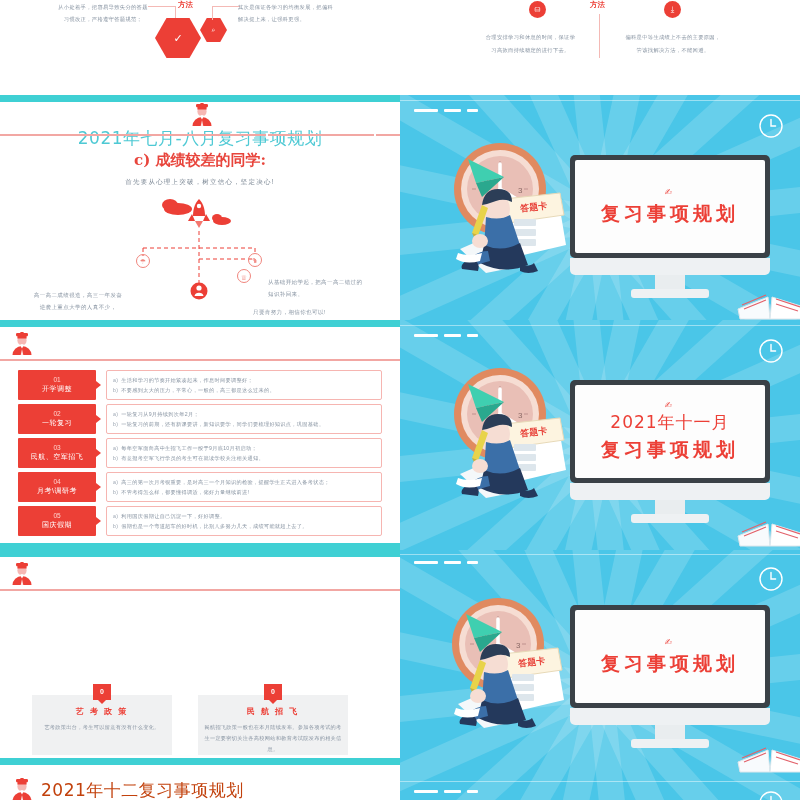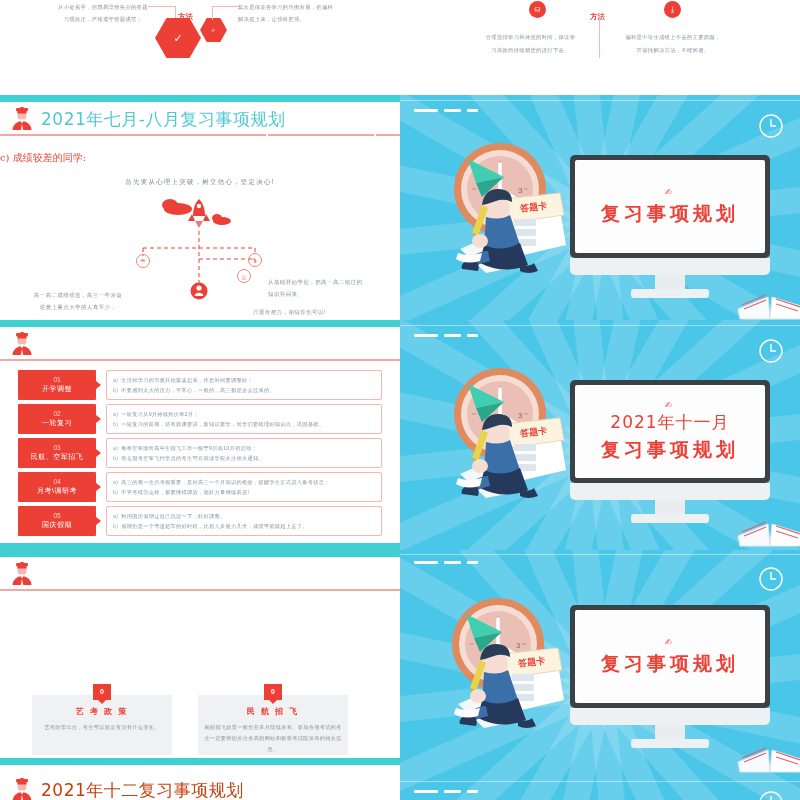--- a/index.html
+++ b/index.html
@@ -25,22 +25,22 @@
   .ws-header .stu-icon { width:26px; height:24px; margin-left:9px; margin-right:6px; flex:0 0 auto; }
   .ws-title {
     color:#4ec9d4; font-size:17px; letter-spacing:0.5px; white-space:nowrap;
     font-family:"DejaVu Sans","Liberation Sans",sans-serif;
   }
   .ws-rule { position:absolute; left:0; right:0; height:2px; background:#f2a7a3; }
   .ws-rule .tick { position:absolute; top:-1px; width:2px; height:4px; background:#fff; }
 
   
   .ja-h2 {
-    position:absolute; width:100%; color:#e8453c;
-    font-size:10px; font-weight:normal; font-family:"DejaVu Serif","Liberation Serif",serif;
+    position:absolute; width:100%; text-align:center; color:#e8453c;
+    font-size:15px; font-weight:bold; font-family:"DejaVu Serif","Liberation Serif",serif;
   }
   .ja-sub {
     position:absolute; width:100%; text-align:center; color:#7b8794;
     font-size:6.5px; letter-spacing:1.2px;
   }
   .ja-note { position:absolute; color:#8894a2; font-size:5.5px; line-height:1.9; letter-spacing:0.4px; }
   .ja-note.r { text-align:left; }
   .ja-note.l { text-align:center; }
 
   
@@ -81,21 +81,21 @@
 
   
   .hex { position:absolute; background:#ec3f36; }
   .hex.big {
     width:46px; height:40px; clip-path:polygon(25% 0,75% 0,100% 50%,75% 100%,25% 100%,0 50%);
   }
   .hex.small {
     width:27px; height:24px; clip-path:polygon(25% 0,75% 0,100% 50%,75% 100%,25% 100%,0 50%);
   }
   .tp-txt { position:absolute; color:#8894a2; font-size:5.3px; line-height:2.2; letter-spacing:0.3px; }
-  .tp-lbl { position:absolute; color:#ec3f36; font-size:7.5px; font-weight:bold;margin-top:12px; }
+  .tp-lbl { position:absolute; color:#ec3f36; font-size:7.5px; font-weight:bold; }
   .tp-conn{ position:absolute; background:#f4b9b5; }
   .circ-ico{ position:absolute; width:17px;height:17px;border-radius:50%;background:#ec3f36; }
 
   
   .cy { position:absolute; left:400px; width:400px; overflow:hidden;
         background:#4ac6e8; }
   .rays { position:absolute; inset:0; overflow:hidden; }
   .ray  { position:absolute; left:50%; top:50%; width:600px; height:26px;
           background:rgba(255,255,255,0.16); transform-origin:0 50%; }
   .cy-dashes { position:absolute; left:14px; display:flex; gap:6px; }
@@ -159,21 +159,21 @@
     </div>
     <div class="tp-txt" style="left:68px; top:32px; width:125px; text-align:center;">合理安排学习和休息的时间，保证学</div>
     <div class="tp-txt" style="left:68px; top:45px; width:125px; text-align:center;">习高效而持续稳定的进行下去。</div>
     <div class="tp-txt" style="left:208px; top:32px; width:130px; text-align:center;">偏科是中等生成绩上不去的主要原因，</div>
     <div class="tp-txt" style="left:208px; top:45px; width:130px; text-align:center;">管该找解决方法，不能回避。</div>
   </div>
 
   <div class="slide slide-left" style="top:95px; height:225px;">
     <div class="cyan-band"></div>
 
-    <div class="ws-header" style="top:8px;">
+    <div class="ws-header" style="top:8px;flex-direction:column;">
       <svg class="stu-icon" viewBox="0 0 26 24">
         <rect x="7" y="1" width="12" height="3.4" rx="1.3" fill="#ec3f36"></rect>
         <rect x="11.4" y="0" width="3.2" height="2" fill="#ec3f36"></rect>
         <ellipse cx="13" cy="8.4" rx="4.6" ry="5" fill="#f6b8b4"></ellipse>
         <path d="M8.4 6.6 h9.2 v-1.2 a4.6 4.6 0 0 0 -9.2 0 z" fill="#ec3f36"></path>
         <path d="M3.5 23 a9.5 9 0 0 1 19 0 z" fill="#ec3f36"></path>
         <path d="M10.9 12.8 L13 16.6 L15.1 12.8 L13 12.1 z" fill="#ffffff"></path>
         <path d="M13 16.9 L11.7 23 h2.6 z" fill="#ffffff" opacity="0.85"></path>
       </svg>
       <span class="ws-title">2021年七月-八月复习事项规划</span>

